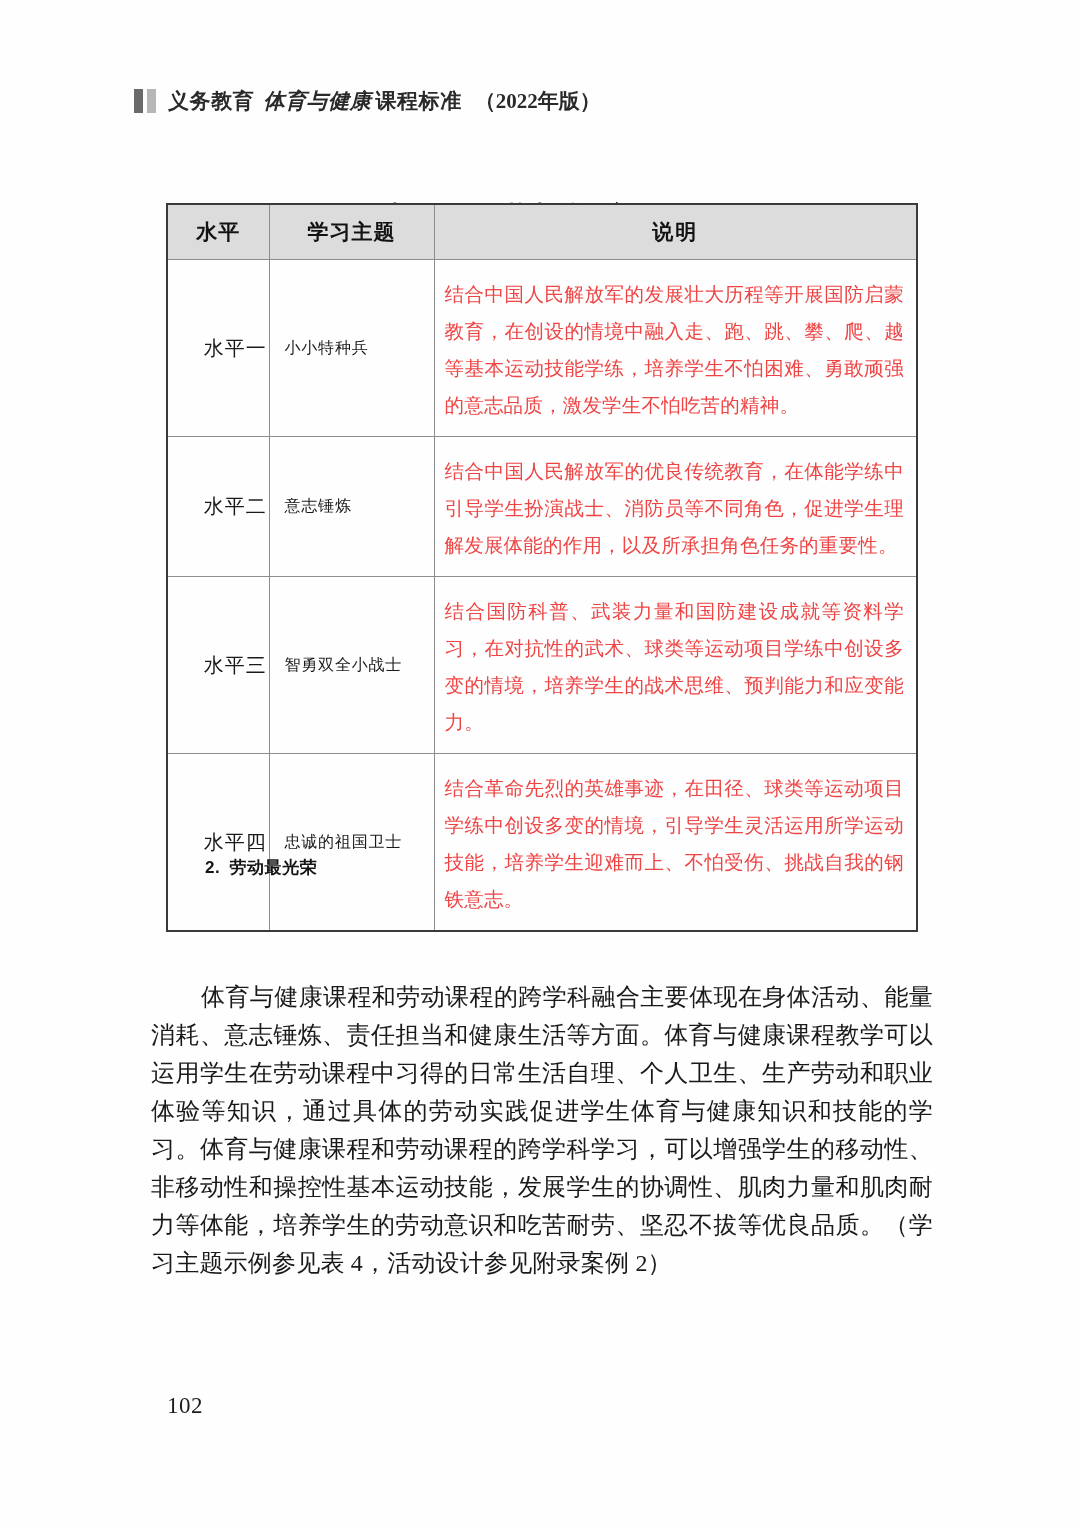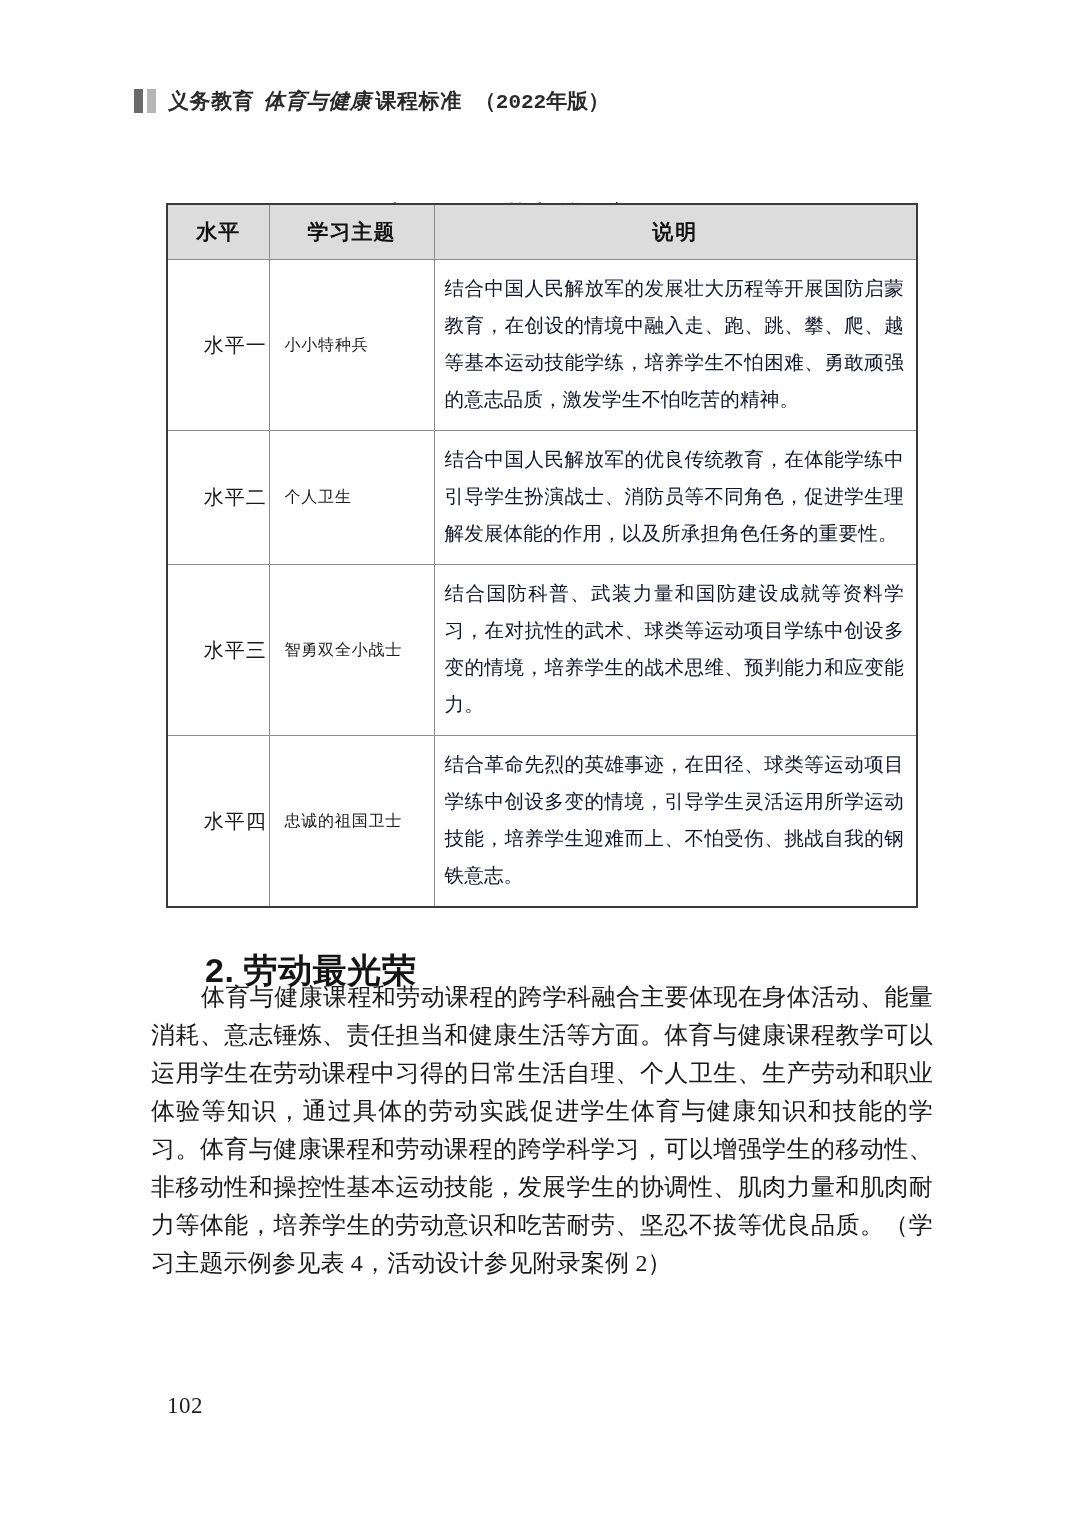--- a/index.html
+++ b/index.html
@@ -39,21 +39,21 @@
   }
   .hdr-bar {
     width: 9px;
     height: 24px;
     display: block;
   }
   .hdr-bar.dark { background: #6a6a6a; }
   .hdr-bar.light { background: #b6b6b6; margin-left: 4px; }
 
   .hdr-text {
-    font-family: Liberation Mono, monospace;
+    font-family: Liberation Serif, serif;
     font-weight: bold;
     font-size: 21px;
     letter-spacing: 0.6px;
     color: #2a2a2a;
     white-space: nowrap;
   }
   .hdr-text .em {
     font-style: italic;
     font-weight: bold;
     padding: 0 4px;
@@ -115,36 +115,36 @@
   }
   td.cell-theme {
     text-align: left;
     padding-left: 15px;
     font-size: 16px;
     letter-spacing: 0.8px;
     color: #191919;
   }
   td.cell-desc {
     text-align: left;
-    padding: 10px 12px 12px 10px;
+    padding: 16px 12px 12px 10px;
     font-size: 19.5px;
     line-height: 37px;
     letter-spacing: 0.2px;
-    color: #0f172a;
+    color: #ef4444;
     text-align: justify;
     text-justify: inter-ideograph;
   }
 
   
   .section-heading {
     position: absolute;
     left: 205px;
-    top: 948px;
+    top: 856px;
     font-family: "Liberation Sans", "DejaVu Sans", sans-serif;
-    font-size: 34px;
+    font-size: 17px;
     font-weight: bold;
     color: #141414;
     letter-spacing: 0.6px;
   }
   .section-heading .num { margin-right: 9px; }
 
   
   .body-para {
     position: absolute;
     left: 151px;
@@ -202,21 +202,21 @@
       </tr>
     </thead>
     <tbody>
       <tr>
         <td class="cell-level">水平一</td>
         <td class="cell-theme">小小特种兵</td>
         <td class="cell-desc">结合中国人民解放军的发展壮大历程等开展国防启蒙教育，在创设的情境中融入走、跑、跳、攀、爬、越等基本运动技能学练，培养学生不怕困难、勇敢顽强的意志品质，激发学生不怕吃苦的精神。</td>
       </tr>
       <tr>
         <td class="cell-level">水平二</td>
-        <td class="cell-theme">个人卫生</td>
+        <td class="cell-theme">意志锤炼</td>
         <td class="cell-desc">结合中国人民解放军的优良传统教育，在体能学练中引导学生扮演战士、消防员等不同角色，促进学生理解发展体能的作用，以及所承担角色任务的重要性。</td>
       </tr>
       <tr>
         <td class="cell-level">水平三</td>
         <td class="cell-theme">智勇双全小战士</td>
         <td class="cell-desc">结合国防科普、武装力量和国防建设成就等资料学习，在对抗性的武术、球类等运动项目学练中创设多变的情境，培养学生的战术思维、预判能力和应变能力。</td>
       </tr>
       <tr>
         <td class="cell-level">水平四</td>
         <td class="cell-theme">忠诚的祖国卫士</td>

